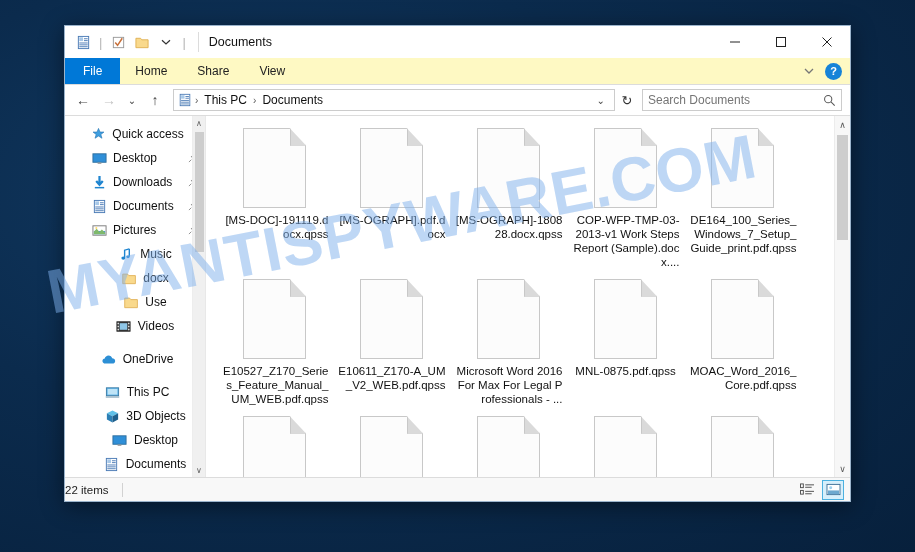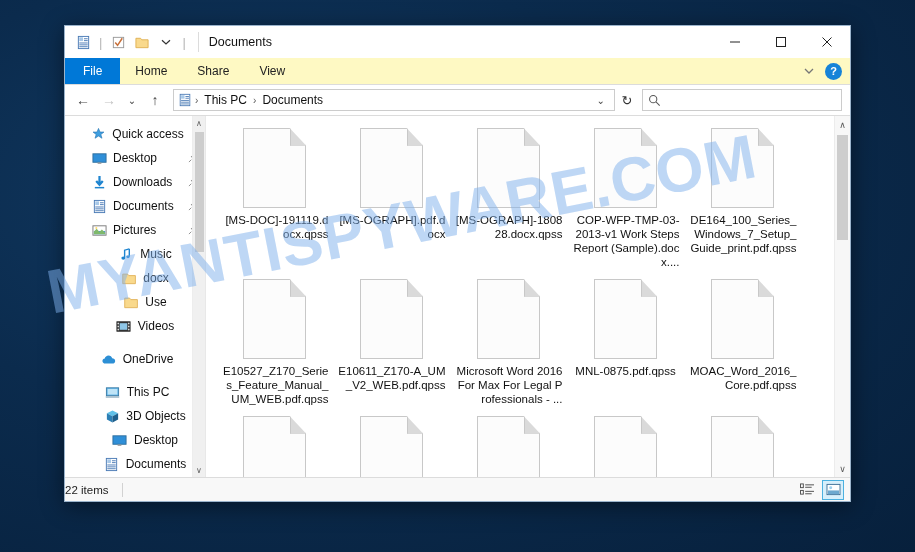--- a/index.html
+++ b/index.html
@@ -378,20 +378,21 @@
         </svg>
       </span>
       <span class="crumb-sep">›</span>
       <span class="crumb">This PC</span>
       <span class="crumb-sep">›</span>
       <span class="crumb">Documents</span>
       <span class="crumb-drop">⌄</span>
     </div>
     <div class="refresh-btn">↻</div>
     <div class="searchbox">
+      <input type="text" placeholder="Search Documents" style="">
       <span style="display:flex;align-items:center;">
         <svg width="13" height="13" viewBox="0 0 14 14">
           <circle cx="5.6" cy="5.6" r="3.9" fill="none" stroke="#555" stroke-width="1.1"></circle>
           <line x1="8.6" y1="8.6" x2="12.6" y2="12.6" stroke="#555" stroke-width="1.1"></line>
         </svg>
       </span>
     </div>
   </div>
 
   <div class="content">

